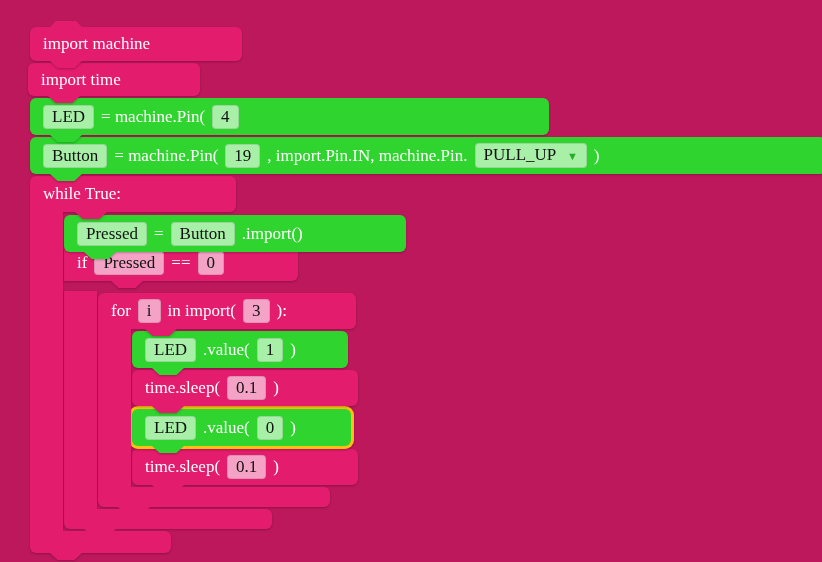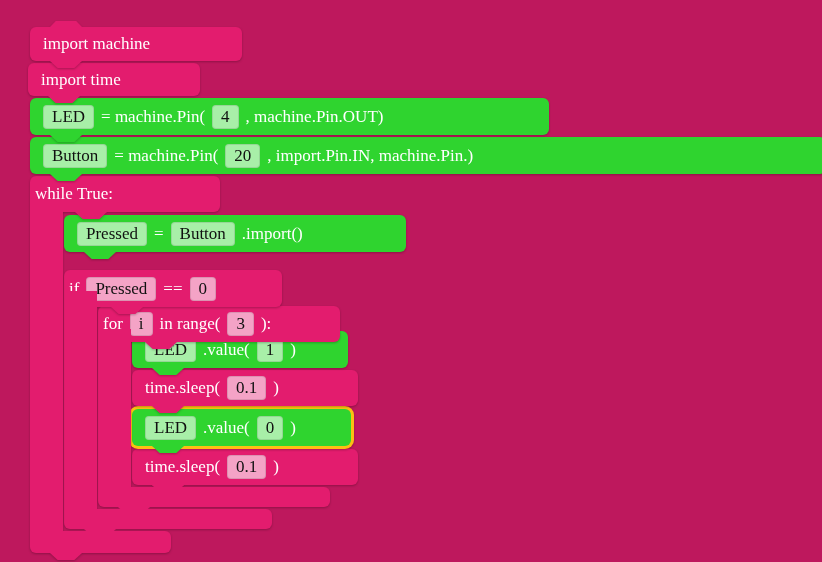--- a/index.html
+++ b/index.html
@@ -17,21 +17,21 @@
   .fg{background:#a8efa8;}
   .fp{background:#f4a3c6;}
   .dd .arr{color:#27ae27;font-size:11px;margin-left:7px;}
   .tab{position:absolute;left:20px;bottom:-7px;width:32px;height:7px;background:inherit;
        clip-path:polygon(0 0,100% 0,76% 100%,24% 100%);}
   .hat{position:absolute;left:20px;top:-6px;width:32px;height:6px;background:inherit;
        border-radius:4px 4px 0 0;clip-path:polygon(0 100%,18% 0,82% 0,100% 100%);}
   .cwrap{position:absolute;inset:0;pointer-events:none;
          filter:drop-shadow(0 1.5px 1px rgba(0,0,0,.25));}
   .part{position:absolute;background:#e31c6e;}
-  .bar{display:flex;align-items:center;padding:0 5px;color:#fff;font-size:17px;
+  .bar{display:flex;align-items:center;padding:0 13px;color:#fff;font-size:17px;
        white-space:nowrap;border-radius:6px 6px 6px 0;pointer-events:auto;}
   .barm{border-radius:0 6px 6px 6px;}
   .itab{position:absolute;bottom:-7px;width:32px;height:7px;background:#e31c6e;
         clip-path:polygon(0 0,100% 0,76% 100%,24% 100%);}
   .lonetab{position:absolute;width:32px;height:7px;background:#e31c6e;z-index:19;
            clip-path:polygon(0 0,100% 0,76% 100%,24% 100%);
            filter:drop-shadow(0 1.5px 1px rgba(0,0,0,.25));}
   .selected{box-shadow:0 0 0 3px #fcbf12;}
 </style>
 </head>
@@ -47,29 +47,32 @@
 
   <div class="blk pink" style="left:28px;top:63px;width:146px;height:33px;z-index:21">
     <span class="code">import time</span>
     <i class="tab"></i>
   </div>
 
   <div class="blk green" style="left:30px;top:98px;width:493px;height:37px;z-index:20">
     <span class="fld fg">LED</span>
     <span class="code">= machine.Pin(</span>
     <span class="fld fg">4</span>
-    <span class="code">, machine.Pin.OUT)</span>
     <i class="tab"></i>
   </div>
 
   <div class="blk green" style="left:30px;top:137px;width:770px;height:37px;z-index:19">
     <span class="fld fg">Button</span>
     <span class="code">= machine.Pin(</span>
-    <span class="fld fg">20</span>
+    <span class="fld fg">19</span>
     <span class="code">, import.Pin.IN, machine.Pin.</span>
+    <span class="fld fg dd">
+      <span>PULL_UP</span>
+      <span class="arr">▼</span>
+    </span>
     <span class="code">)</span>
     <i class="tab"></i>
   </div>
 
   <div class="cwrap" style="z-index:18">
     <div class="part bar" style="left:30px;top:176px;width:180px;height:36px">
       <span class="code">while True:</span>
       <i class="itab" style="left:45px"></i>
     </div>
     <div class="part" style="left:30px;top:212px;width:33px;height:319px"></div>
@@ -80,36 +83,36 @@
 
   <div class="blk green" style="left:64px;top:215px;width:316px;height:37px;z-index:17">
     <span class="fld fg">Pressed</span>
     <span class="code">=</span>
     <span class="fld fg">Button</span>
     <span class="code">.import()</span>
     <i class="tab"></i>
   </div>
 
   <div class="cwrap" style="z-index:16">
-    <div class="part bar" style="left:64px;top:270px;width:208px;height:37px">
+    <div class="part bar" style="left:64px;top:244px;width:208px;height:37px">
       <span class="code">if</span>
       <span class="fld fp" style="margin-left:7px">Pressed</span>
       <span class="code">==</span>
       <span class="fld fp">0</span>
       <i class="itab" style="left:47px"></i>
     </div>
     <div class="part" style="left:64px;top:291px;width:33px;height:218px"></div>
     <div class="part barm" style="left:64px;top:509px;width:208px;height:20px"></div>
   </div>
 
   <div class="cwrap" style="z-index:15">
-    <div class="part bar" style="left:98px;top:306px;width:232px;height:36px">
+    <div class="part bar" style="left:98px;top:293px;width:232px;height:36px">
       <span class="code">for</span>
       <span class="fld fp" style="margin-left:7px">i</span>
-      <span class="code">in range(</span>
+      <span class="code">in import(</span>
       <span class="fld fp">3</span>
       <span class="code">):</span>
       <i class="itab" style="left:47px"></i>
     </div>
     <div class="part" style="left:98px;top:329px;width:33px;height:158px"></div>
     <div class="part barm" style="left:98px;top:487px;width:232px;height:20px"></div>
   </div>
 
   <div class="blk green" style="left:132px;top:331px;width:190px;height:37px;z-index:14">
     <span class="fld fg">LED</span>

